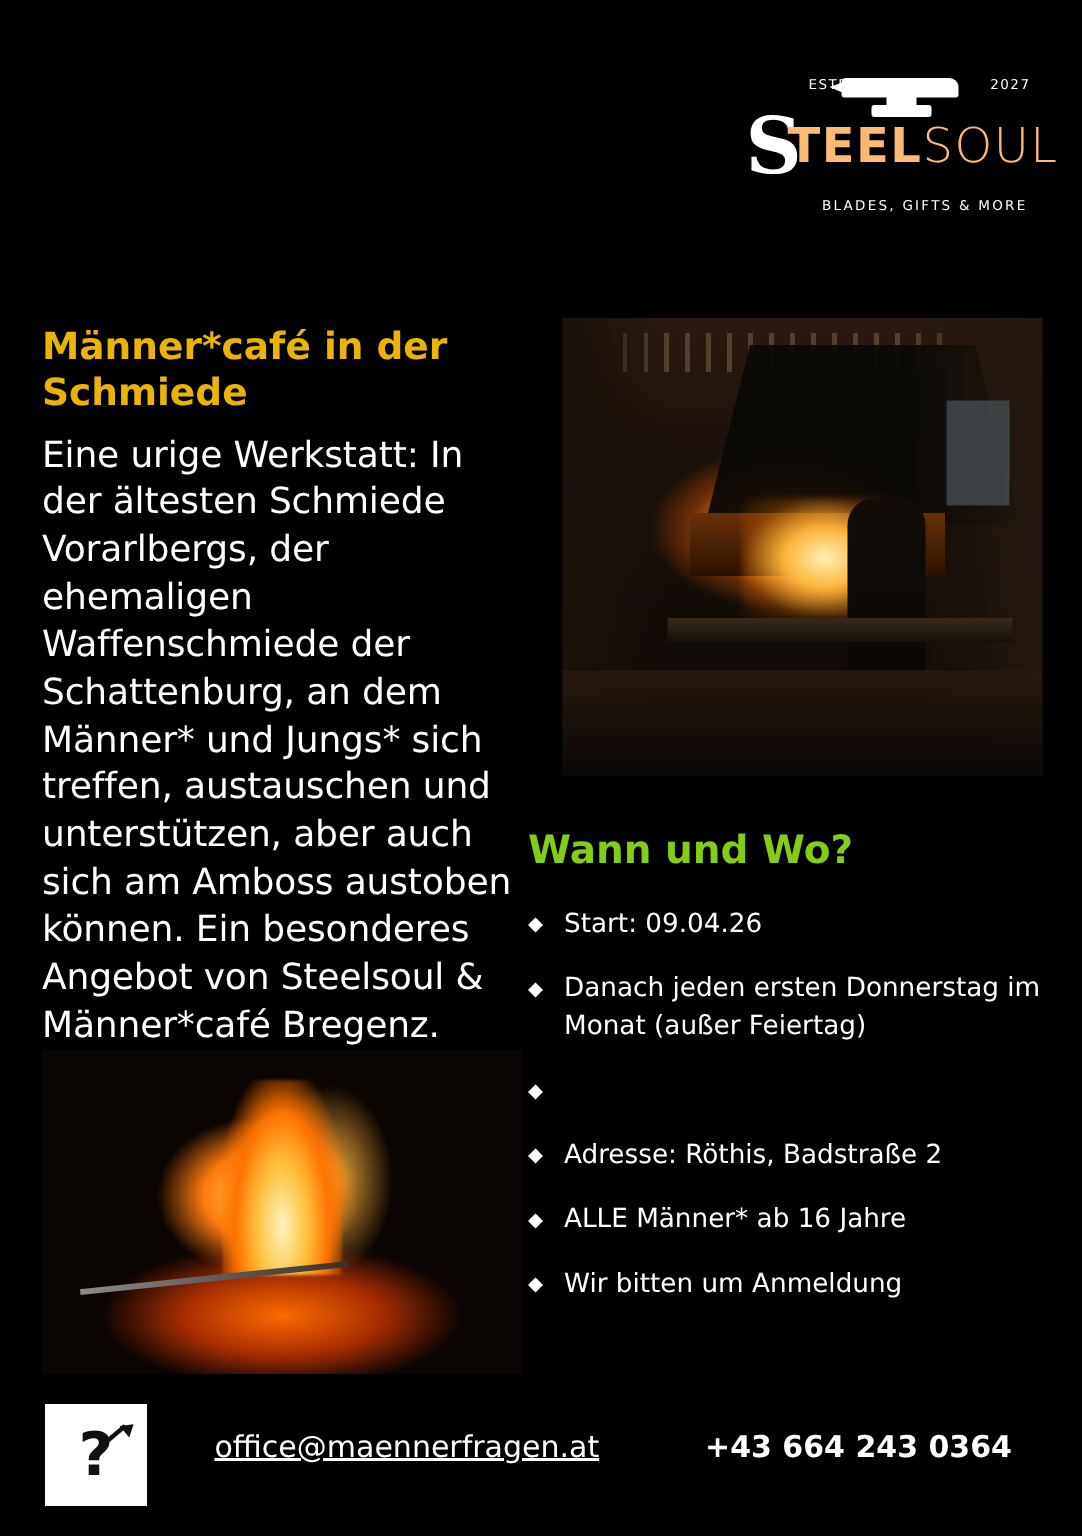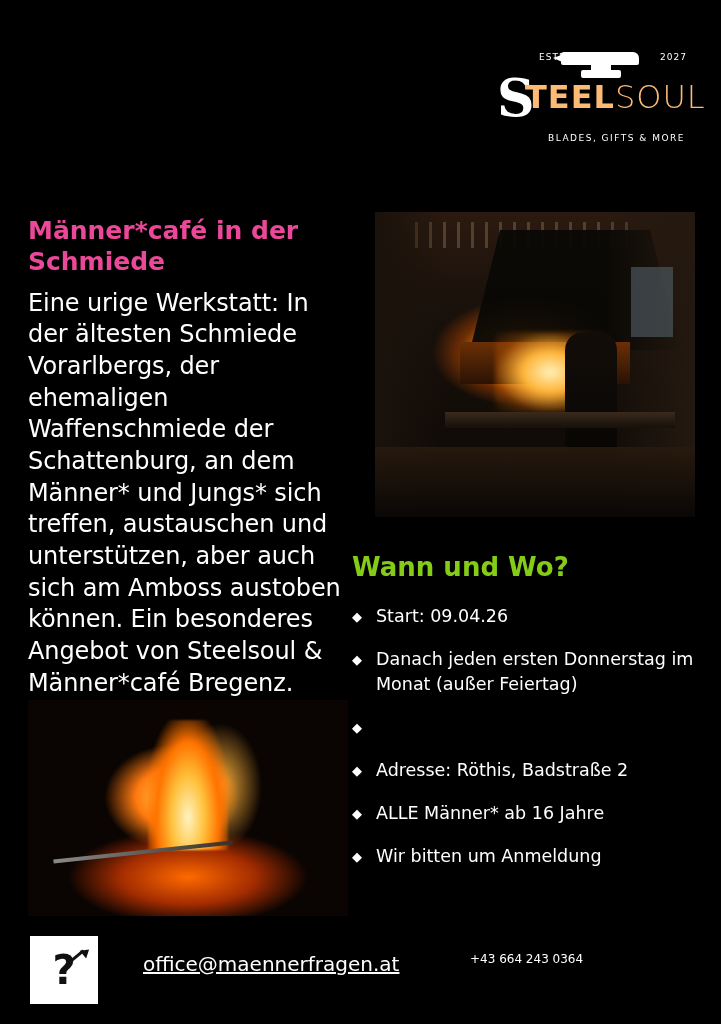--- a/index.html
+++ b/index.html
@@ -144,21 +144,21 @@
   
   .left-col {
     position: absolute;
     left: 28px;
     top: 215px;
     width: 320px;
   }
   .subtitle {
     font-size: 25px;
     font-weight: bold;
-    color: #ec4899;
+    color: #eab308;
     line-height: 1.25;
     margin: 0 0 10px 0;
   }
   .body-text {
     font-size: 24px;
     line-height: 1.32;
     color: #ffffff;
     margin: 0;
     letter-spacing: -0.1px;
   }
@@ -402,22 +402,22 @@
     left: 143px;
     top: 22px;
     font-size: 20px;
     color: #ffffff;
     text-decoration: underline;
   }
   .contact-phone {
     position: absolute;
     left: 470px;
     top: 22px;
-    font-size: 12px;
-    font-weight: normal;
+    font-size: 20px;
+    font-weight: bold;
     color: #ffffff;
     white-space: nowrap;
   }
 </style>
 </head>
 <body>
 
 <div class="poster">
 
   <div class="header">

